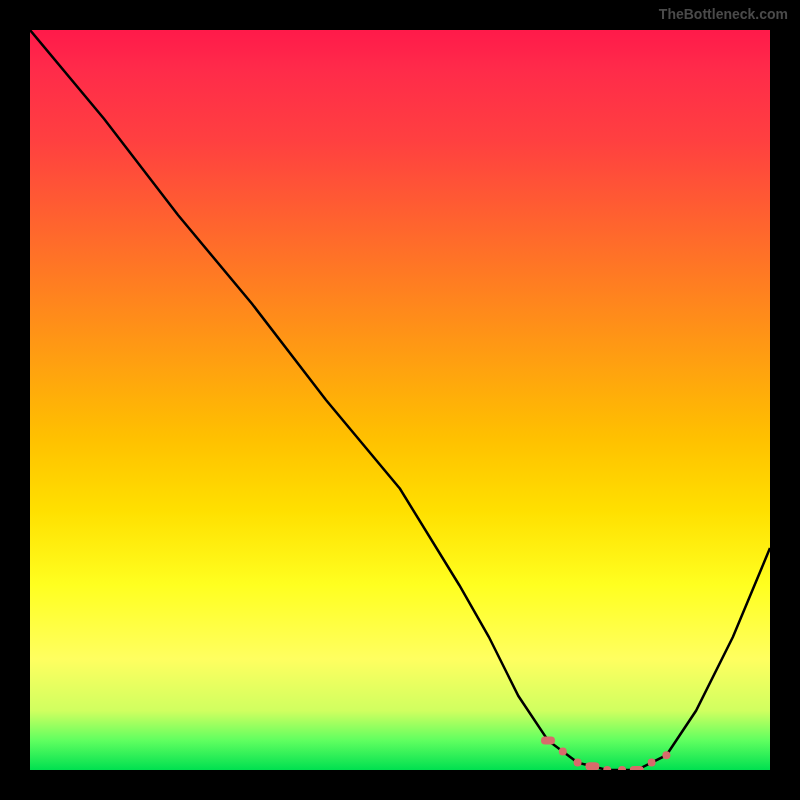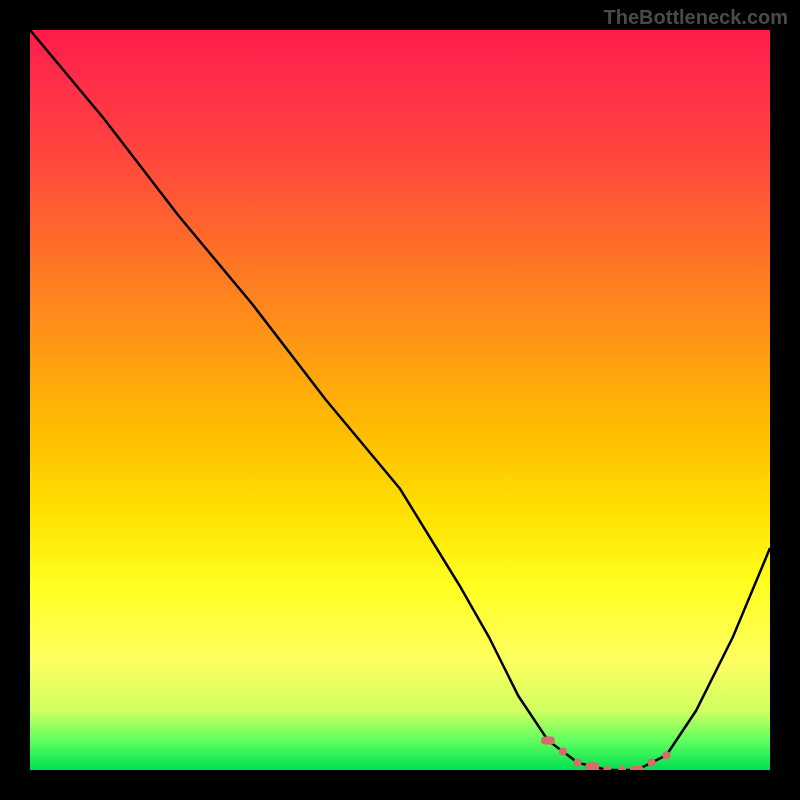--- a/index.html
+++ b/index.html
@@ -8,21 +8,21 @@
     height: 800px;
     background: #000;
     position: relative;
     font-family: Arial, sans-serif;
   }
   .watermark {
     position: absolute;
     top: 6px;
     right: 12px;
     color: #4a4a4a;
-    font-size: 20px;
+    font-size: 14px;
     font-weight: bold;
     z-index: 10;
   }
   .plot-area {
     position: absolute;
     left: 30px;
     top: 30px;
     width: 740px;
     height: 740px;
     overflow: hidden;

